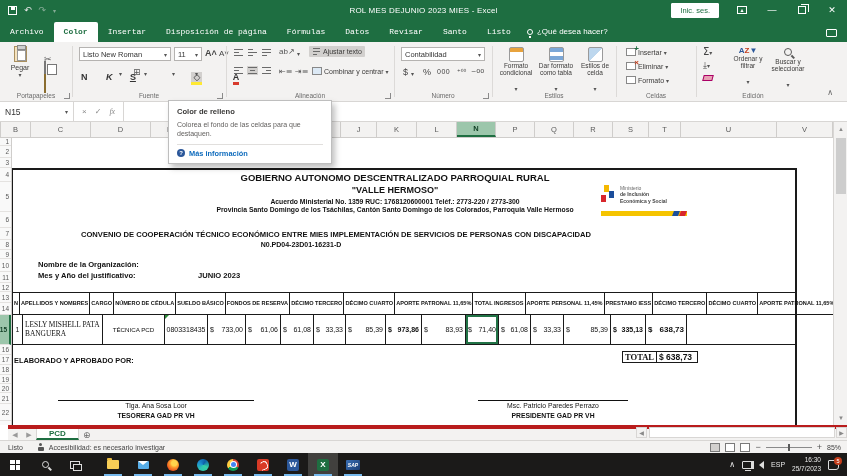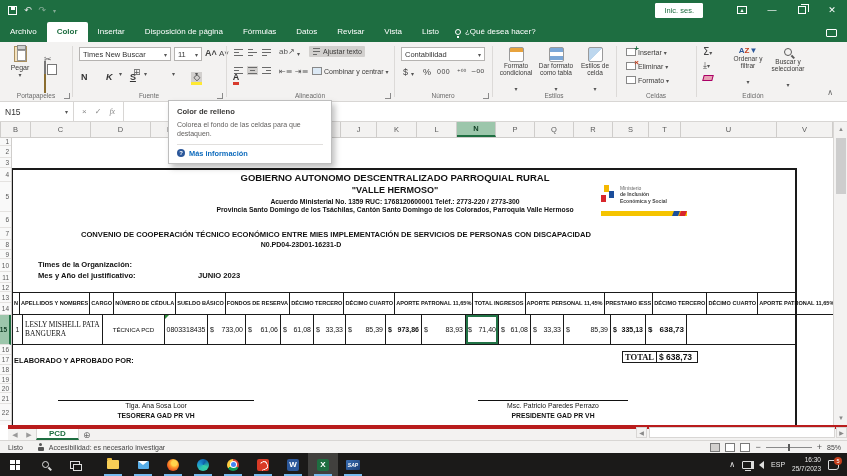--- a/index.html
+++ b/index.html
@@ -8,21 +8,21 @@
   .abs{position:absolute;}
   
   #titlebar{left:0;top:0;width:847px;height:20px;background:#1E6E41;color:#fff;display:flex;align-items:center;}
   .qa{display:flex;align-items:center;gap:7px;padding-left:8px;}
   .saveicon{width:9px;height:9px;border:1px solid #fff;position:relative;}
   .saveicon::before{content:"";position:absolute;left:2px;top:0;width:4px;height:3px;background:#fff;}
   .undoredo{font-size:9px;color:#e8e8e8;}
   .dim{opacity:.5;}
   #tb-title{position:absolute;left:0;right:0;text-align:center;font-size:8px;letter-spacing:.2px;}
   #tb-right{margin-left:auto;display:flex;align-items:center;height:100%;}
-  #signin{border:1px solid #fff;font-size:7.5px;padding:2px 8px;margin-right:24px;background:#fff;color:#1E6E41;border-radius:1px;}
+  #signin{border:1px solid #fff;font-size:7.5px;padding:2px 8px;margin-right:8px;background:#fff;color:#1E6E41;border-radius:1px;}
   .winbtn{width:30px;height:100%;display:flex;align-items:center;justify-content:center;font-size:9px;color:#fff;}
   .ribopt{width:10px;height:8px;border:1px solid #fff;position:relative;font-size:6px;text-align:center;line-height:7px;}
   .restore{width:8px;height:8px;border:1px solid #fff;position:relative;}
   .restore::before{content:"";position:absolute;left:2px;top:-3px;width:7px;height:7px;border:1px solid #fff;border-left:none;border-bottom:none;}
   
   #menubar{left:0;top:20px;width:847px;height:22px;background:#1E6E41;display:flex;align-items:flex-end;}
   .mtab{color:#fff;font-size:8px;padding:5px 10px 6px 10px;white-space:nowrap;}
   .mtab:nth-child(2){background:#fff;color:#1E6E41;border-radius:2px 2px 0 0;font-weight:bold;}
   #tellme{display:flex;align-items:center;color:#fff;font-size:8px;gap:4px;padding:0 10px 6px 6px;}
   .bulb{width:6px;height:6px;border:1px solid #fff;border-radius:50%;position:relative;}
@@ -209,44 +209,45 @@
 </head>
 <body>
 
 <div class="abs" id="titlebar">
   <div class="qa">
     <span class="saveicon"></span>
     <span class="undoredo glyph">↶</span>
     <span class="undoredo glyph dim">↷</span>
     <span class="undoredo dim" style="font-size:6px;">▾</span>
   </div>
+  <div id="tb-title">ROL MES DEJUNIO 2023 MIES  -  Excel</div>
   <div id="tb-right">
     <span id="signin">Inic. ses.</span>
     <span class="winbtn">
         <span class="ribopt">▴</span>
       </span>
     <span class="winbtn">—</span>
     <span class="winbtn">
         <span class="restore"></span>
       </span>
     <span class="winbtn">✕</span>
   </div>
 </div>
 
 <div class="abs" id="menubar">
-  <div style="display:flex;align-items:flex-start;">
+  <div style="display:flex;align-items:flex-start;font-family:Liberation Mono, monospace;">
 
   <span class="mtab">Archivo</span>
       <span class="mtab">Color</span>
       <span class="mtab">Insertar</span>
       <span class="mtab">Disposición de página</span>
       <span class="mtab">Fórmulas</span>
       <span class="mtab">Datos</span>
       <span class="mtab">Revisar</span>
-      <span class="mtab">Vista</span>
+      <span class="mtab">Santo</span>
       <span class="mtab">Listo</span>
     </div>
   <span id="tellme">
     <span class="bulb"></span>
     <span>¿Qué desea hacer?</span>
   </span>
   <span id="note-ic"></span>
 </div>
 
 <div class="abs" id="ribbon">
@@ -260,21 +261,21 @@
     <div class="abs" style="left:44px;top:6px;"><span class="glyph" style="font-size:9px;color:#555;">✂</span></div>
     <div class="abs" style="left:44px;top:20px;"><span class="copyic"></span></div>
     <div class="abs" style="left:44px;top:33px;"><span class="brushic"></span></div>
     <div class="rgroup-label">Portapapeles</div>
     <span class="launcher"></span>
   </div>
   <div class="vdiv" style="left:72px;"></div>
 
   <div class="abs" style="left:73px;top:0;width:152px;height:100%;">
     <div class="combo" style="position:absolute;left:6px;top:5px;width:92px;height:14px;">
-      <span>Times New Buscar</span>
+      <span>Listo New Roman</span>
         <span class="car">▾</span>
     </div>
     <div class="combo" style="position:absolute;left:101px;top:5px;width:28px;height:14px;">
       <span>11</span>
         <span class="car">▾</span>
     </div>
     <span class="abs" style="left:132px;top:6px;font-size:9px;font-weight:bold;color:#444;">A˄</span>
     <span class="abs" style="left:146px;top:7px;font-size:8px;color:#444;">A˅</span>
     <span class="abs abar" style="left:8px;top:24px;">N</span>
     <span class="abs abar" style="left:22px;top:24px;font-style:italic;">K</span>
@@ -507,21 +508,21 @@
       <div class="mbar">
         <span class="mflag" style="background:#1B4E9B;right:8px;"></span>
         <span class="mflag" style="background:#D8262C;right:1px;"></span>
       </div>
     </div>
 
     <div class="convenio">CONVENIO DE COOPERACIÓN TÉCNICO ECONÓMICO ENTRE MIES IMPLEMENTACIÓN DE SERVICIOS DE PERSONAS CON DISCAPACIDAD</div>
     <div class="convenio2">N0.PD04-23D01-16231-D</div>
 
     <div class="orgrow" style="left:38px;top:122px;">
-      <b>Times de la Organización:</b>
+      <b>Nombre de la Organización:</b>
     </div>
     <div class="orgrow" style="left:38px;top:133px;">
       <b>Mes y Año del justificativo:</b>
     </div>
     <div class="orgrow" style="left:198px;top:133px;font-weight:bold;">JUNIO 2023</div>
 
     <div id="ptable">
       <div class="trow hdr">
 
       <div class="tcell">N</div>

